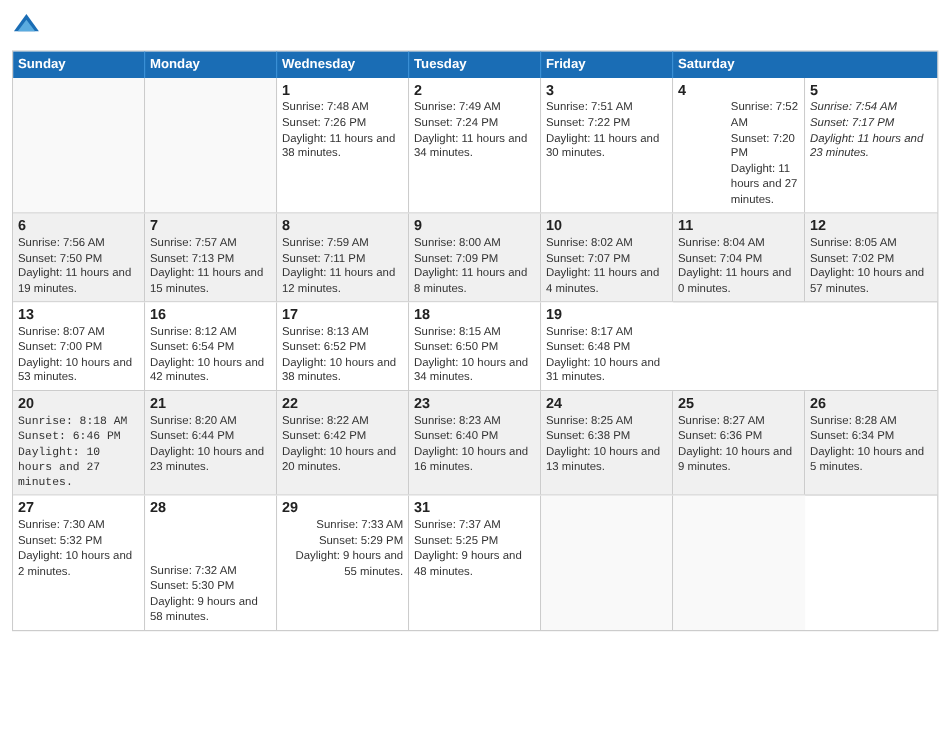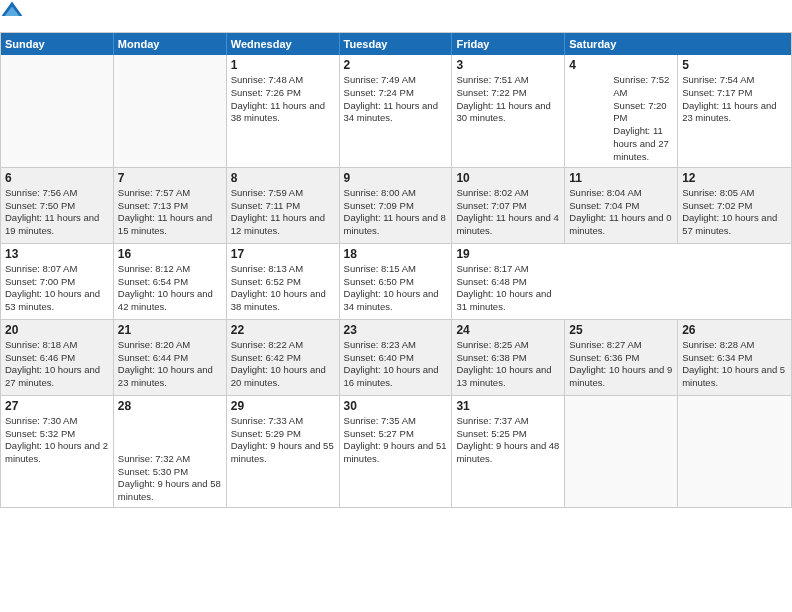--- a/index.html
+++ b/index.html
@@ -7,20 +7,21 @@
       width: 792px;
       height: 612px;
       background: #fff;
       font-family: Arial, sans-serif;
       font-size: 11px;
       overflow: hidden;
     }
     .page {
       width: 792px;
       height: 508px;
+      padding: 10px;
       display: flex;
       flex-direction: column;
     }
     .header {
       display: flex;
       justify-content: space-between;
       align-items: flex-start;
       margin-bottom: 8px;
     }
     .logo {
@@ -166,21 +167,21 @@
 Daylight: 11 hours and 30 minutes.</div>
           </div>
           <div class="cal-cell">
             <div class="day-num">4</div>
             <div class="day-info" style="white-space: pre-line; margin-left: 44px;">Sunrise: 7:52 AM
 Sunset: 7:20 PM
 Daylight: 11 hours and 27 minutes.</div>
           </div>
           <div class="cal-cell">
             <div class="day-num">5</div>
-            <div class="day-info" style="white-space: pre-line;">Sunrise: 7:54 AM
+            <div class="day-info" style="white-space: pre-line; font-style: italic;">Sunrise: 7:54 AM
 Sunset: 7:17 PM
 Daylight: 11 hours and 23 minutes.</div>
           </div>
         </div>
         <div class="cal-row">
           <div class="cal-cell shaded">
             <div class="day-num">6</div>
             <div class="day-info" style="white-space: pre-line;">Sunrise: 7:56 AM
 Sunset: 7:50 PM
 Daylight: 11 hours and 19 minutes.</div>
@@ -250,21 +251,21 @@
           <div class="cal-cell">
             <div class="day-num">19</div>
             <div class="day-info" style="white-space: pre-line;">Sunrise: 8:17 AM
 Sunset: 6:48 PM
 Daylight: 10 hours and 31 minutes.</div>
           </div>
         </div>
         <div class="cal-row">
           <div class="cal-cell shaded">
             <div class="day-num">20</div>
-            <div class="day-info" style="white-space: pre-line;">Sunrise: 8:18 AM
+            <div class="day-info" style="white-space: pre-line; font-family: Liberation Mono, monospace;">Sunrise: 8:18 AM
 Sunset: 6:46 PM
 Daylight: 10 hours and 27 minutes.</div>
           </div>
           <div class="cal-cell shaded">
             <div class="day-num">21</div>
             <div class="day-info" style="white-space: pre-line;">Sunrise: 8:20 AM
 Sunset: 6:44 PM
 Daylight: 10 hours and 23 minutes.</div>
           </div>
           <div class="cal-cell shaded">
@@ -306,29 +307,23 @@
 Daylight: 10 hours and 2 minutes.</div>
           </div>
           <div class="cal-cell">
             <div class="day-num">28</div>
             <div class="day-info" style="white-space: pre-line; margin-top: 40px;">Sunrise: 7:32 AM
 Sunset: 5:30 PM
 Daylight: 9 hours and 58 minutes.</div>
           </div>
           <div class="cal-cell">
             <div class="day-num">29</div>
-            <div class="day-info" style="white-space: pre-line;">Sunrise: 7:33 AM
+            <div class="day-info" style="white-space: pre-line; text-align: right;">Sunrise: 7:33 AM
 Sunset: 5:29 PM
 Daylight: 9 hours and 55 minutes.</div>
-          </div>
-          <div class="cal-cell">
-            <div class="day-num">30</div>
-            <div class="day-info" style="white-space: pre-line;">Sunrise: 7:35 AM
-Sunset: 5:27 PM
-Daylight: 9 hours and 51 minutes.</div>
           </div>
           <div class="cal-cell">
             <div class="day-num">31</div>
             <div class="day-info" style="white-space: pre-line;">Sunrise: 7:37 AM
 Sunset: 5:25 PM
 Daylight: 9 hours and 48 minutes.</div>
           </div>
           <div class="cal-cell empty"></div>
           <div class="cal-cell empty"></div>
         </div>

